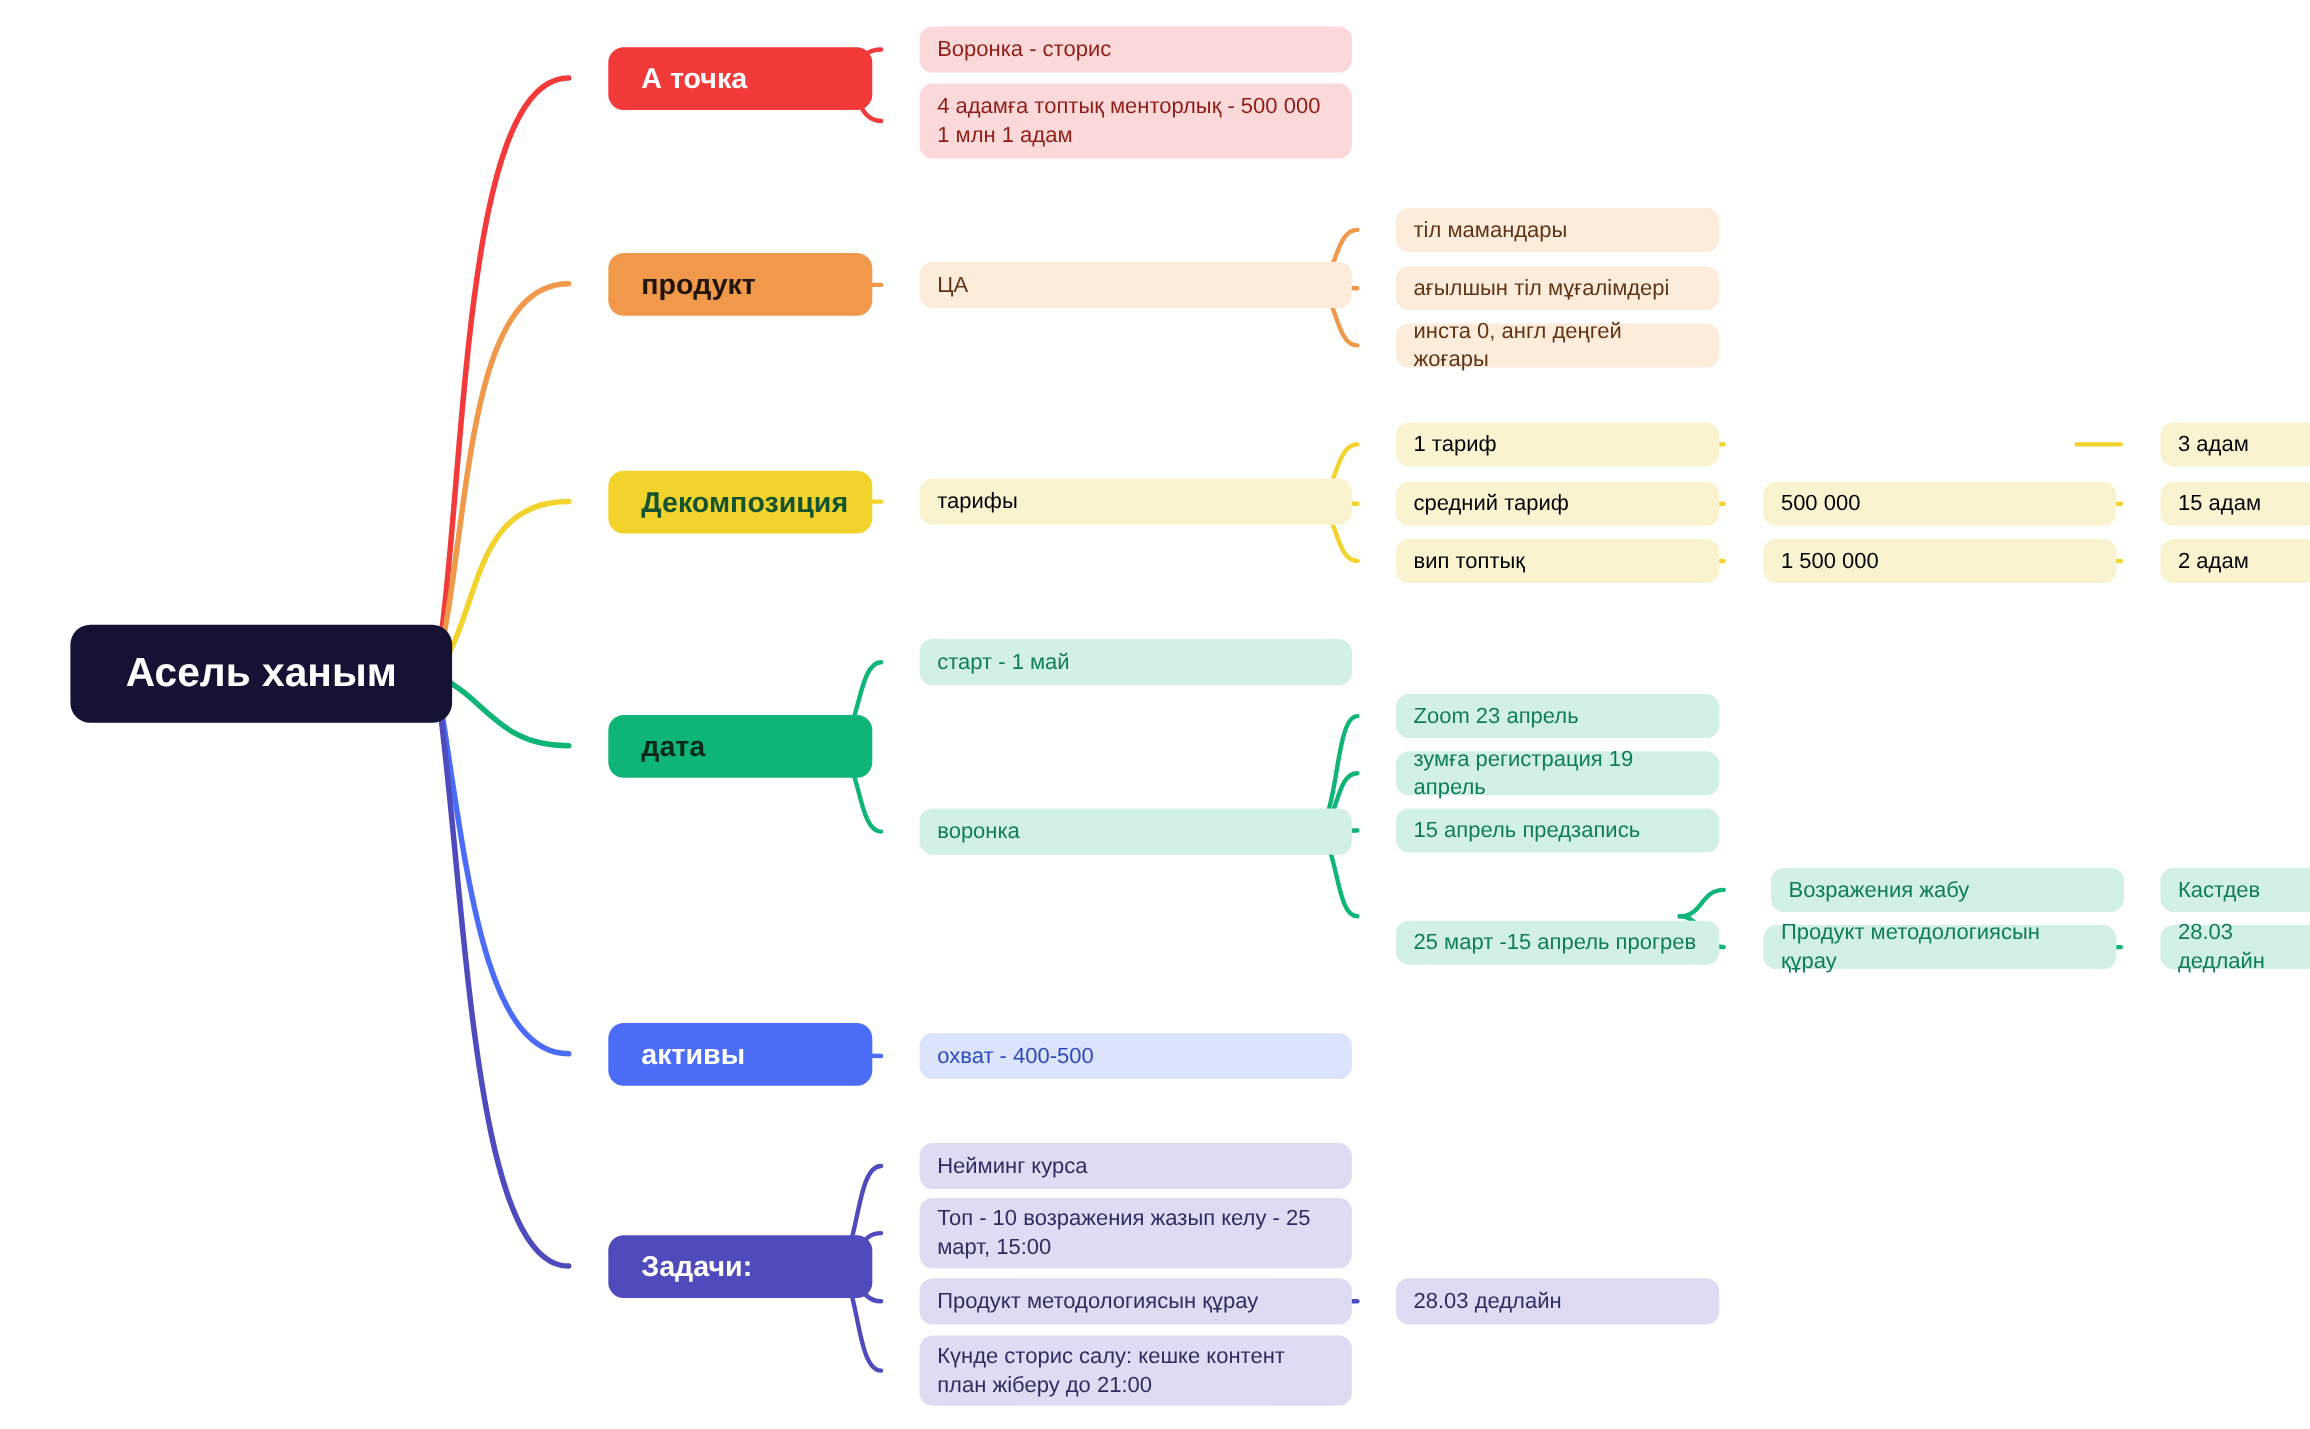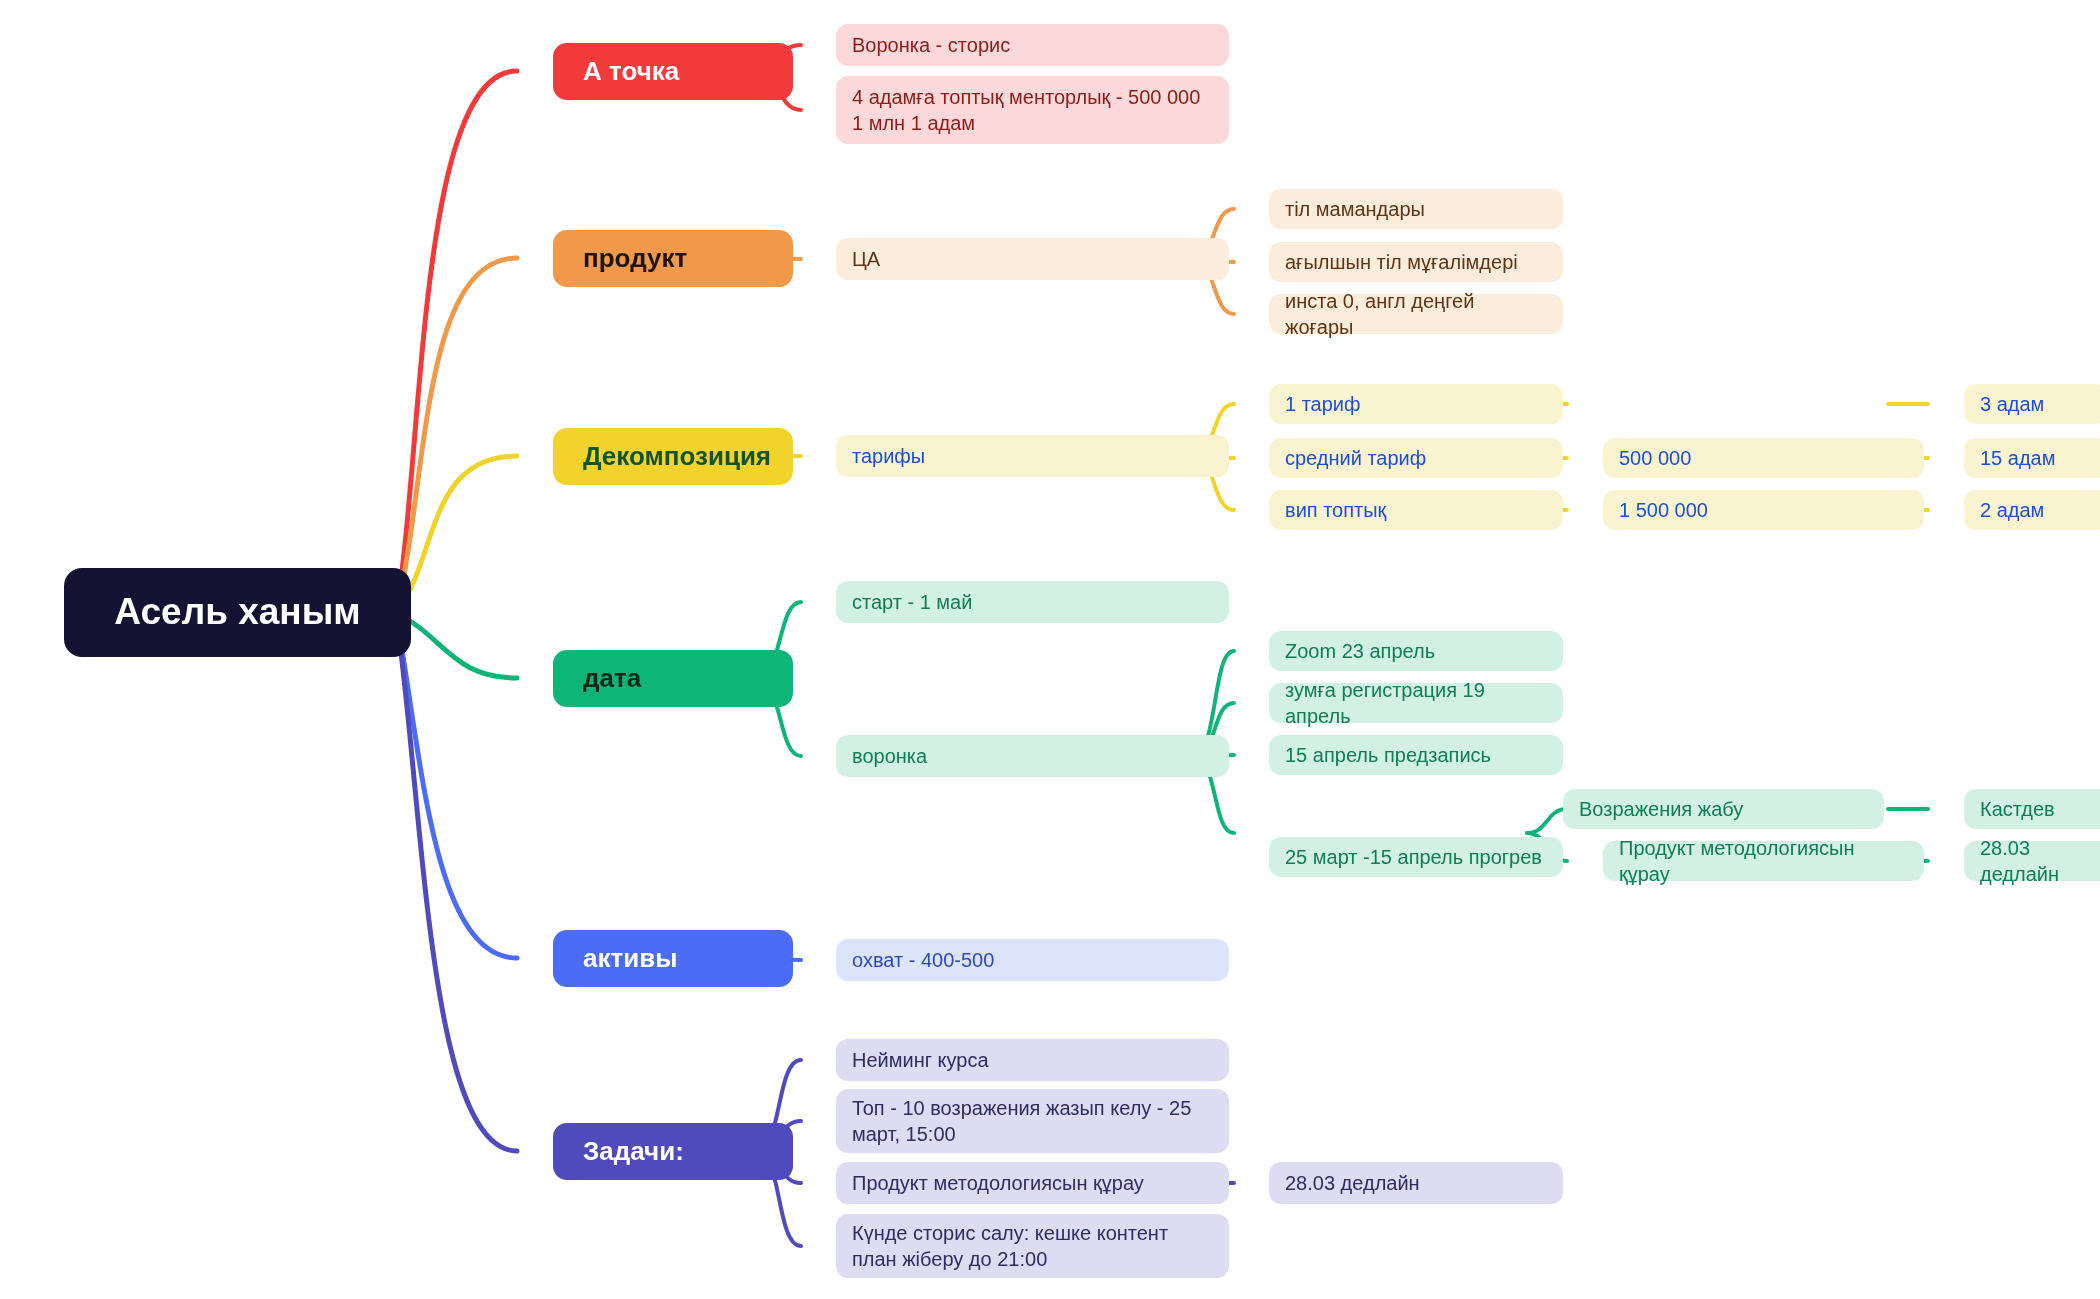--- a/index.html
+++ b/index.html
@@ -32,21 +32,21 @@
     border-radius:14px;font-size:26px;font-weight:bold;
     padding:0 0 0 30px;color:#1c1c1c;
   }
   .pre{white-space:pre-line;}
   
   .red.l1{background:#f23a3a;color:#ffffff;}
   .red.child{background:#fbd9da;color:#8f1c16;}
   .orange.l1{background:#f0994a;color:#201408;}
   .orange.child{background:#fcecdc;color:#5f3415;}
   .yellow.l1{background:#f2d32b;color:#14532d;}
-  .yellow.child{background:#faf3d0;color:#1d4ed8;}
+  .yellow.child{background:#faf3d0;color:#000000;}
   .green.l1{background:#0fb577;color:#06291b;}
   .green.child{background:#d3f0e4;color:#0e7e54;}
   .blue.l1{background:#4b6cf6;color:#ffffff;}
   .blue.child{background:#dce4fc;color:#2f49c0;}
   .indigo.l1{background:#4f4bbd;color:#ffffff;}
   .indigo.child{background:#dddcf2;color:#2d2d62;}
 </style>
 </head>
 <body>
 
@@ -126,21 +126,21 @@
   <div class="node child yellow" style="left:1928px;top:438px;width:144px;height:40px">15 адам</div>
   <div class="node child yellow" style="left:1928px;top:490px;width:144px;height:40px">2 адам</div>
 
   <div class="node l1 green" style="left:517px;top:650px;width:240px;height:57px">дата</div>
   <div class="node child green" style="left:800px;top:581px;width:393px;height:42px">старт - 1 май</div>
   <div class="node child green" style="left:800px;top:735px;width:393px;height:42px">воронка</div>
   <div class="node child green" style="left:1233px;top:631px;width:294px;height:40px">Zoom 23 апрель</div>
   <div class="node child green" style="left:1233px;top:683px;width:294px;height:40px">зумға регистрация 19 апрель</div>
   <div class="node child green" style="left:1233px;top:735px;width:294px;height:40px">15 апрель предзапись</div>
   <div class="node child green" style="left:1233px;top:837px;width:294px;height:40px">25 март -15 апрель прогрев</div>
-  <div class="node child green" style="left:1527px;top:789px;width:321px;height:40px">Возражения жабу</div>
+  <div class="node child green" style="left:1574px;top:789px;width:321px;height:40px">Возражения жабу</div>
   <div class="node child green" style="left:1567px;top:841px;width:321px;height:40px">Продукт методологиясын құрау</div>
   <div class="node child green" style="left:1928px;top:789px;width:148px;height:40px">Кастдев</div>
   <div class="node child green" style="left:1928px;top:841px;width:152px;height:40px">28.03 дедлайн</div>
 
   <div class="node l1 blue" style="left:517px;top:930px;width:240px;height:57px">активы</div>
   <div class="node child blue" style="left:800px;top:939px;width:393px;height:42px">охват - 400-500</div>
 
   <div class="node l1 indigo" style="left:517px;top:1123px;width:240px;height:57px">Задачи:</div>
   <div class="node child indigo" style="left:800px;top:1039px;width:393px;height:42px">Нейминг курса</div>
   <div class="node child indigo" style="left:800px;top:1089px;width:393px;height:64px">Топ - 10 возражения жазып келу - 25 март, 15:00</div>

